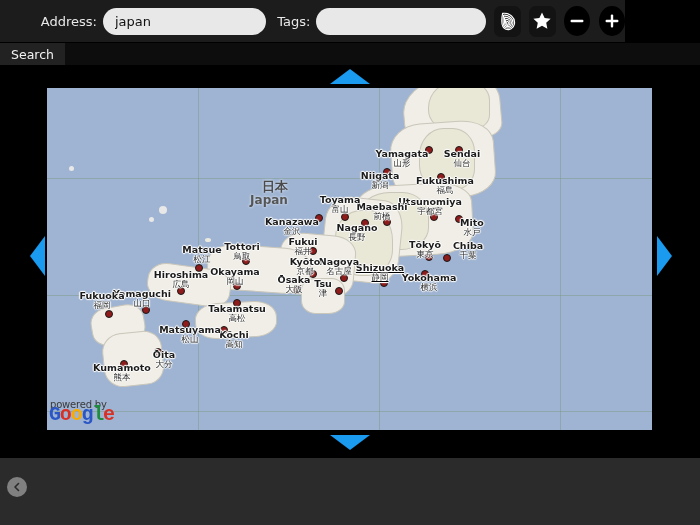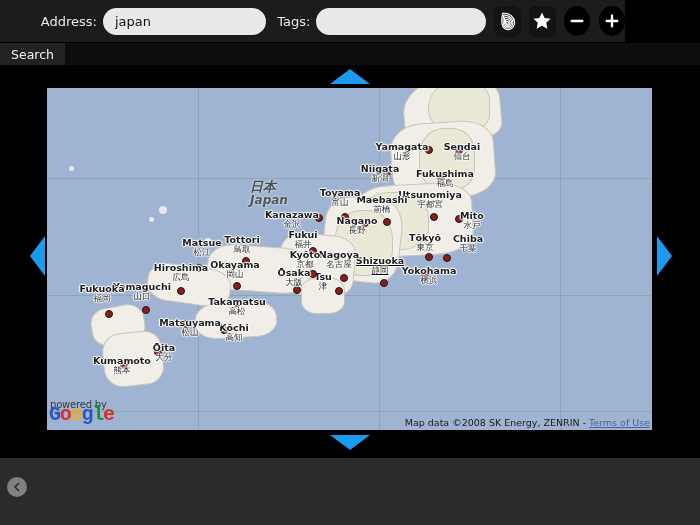--- a/index.html
+++ b/index.html
@@ -88,32 +88,33 @@
   
   .marker {
     position: absolute; width: 8px; height: 8px; border-radius: 50%;
     background: #8f1b1b; border: 1.5px solid #1a1a1a;
     transform: translate(-50%,-50%);
   }
   .city {
     position: absolute; transform: translate(-50%, 0);
     text-align: center; white-space: nowrap; line-height: 1.0;
     pointer-events: none;
+    margin-top: 7px;
   }
   .city .en {
     font-size: 9.5px; color: #1b1b1b; font-weight: 600;
     text-shadow: 0 0 2px #fff, 0 0 2px #fff, 1px 0 1px #fff, -1px 0 1px #fff, 0 1px 1px #fff, 0 -1px 1px #fff;
   }
   .city .jp {
     font-size: 8.5px; color: #2a2a2a;
     text-shadow: 0 0 2px #fff, 0 0 2px #fff, 1px 0 1px #fff, -1px 0 1px #fff, 0 1px 1px #fff, 0 -1px 1px #fff;
   }
   .country {
-    position: absolute; transform: translate(-50%,0); text-align: left;
-    line-height: 1.05; pointer-events: none; font-style: italic;
+    position: absolute; transform: translate(-50%,0); text-align: right;
+    line-height: 1.05; pointer-events: none;
   }
   .country .en { font-size: 12px; color: #555; font-weight: 600;
     text-shadow: 0 0 2px #cfdcef, 0 0 3px #cfdcef; }
   .country .jp { font-size: 13px; color: #4a4a4a; font-weight: 600;
     text-shadow: 0 0 2px #cfdcef, 0 0 3px #cfdcef; }
 
   
   .attrib {
     position: absolute; right: 2px; bottom: 2px;
     font-size: 9.5px; color: #1a1a1a; white-space: nowrap;
@@ -436,23 +437,20 @@
             <div class="en">Kumamoto</div>
             <div class="jp">熊本</div>
           </div>
         </div>
 
       <div class="powered">powered by</div>
       <div class="glogo">
         <span>G</span><span>o</span><span>o</span><span>g</span><span>l</span><span>e</span>
       </div>
 
-      <div class="attrib">
-        <span>Map data ©2008 SK Energy, ZENRIN - </span><a href="#">Terms of Use</a>
-      </div>
     </div>
   </div>
 
   <div class="bottombar">
     <div class="back-btn">
       <svg width="12" height="12" viewBox="0 0 24 24">
         <path d="M15 5 L8 12 L15 19" fill="none" stroke="#2b2b2b" stroke-width="3.2" stroke-linecap="round" stroke-linejoin="round"></path>
       </svg>
     </div>
   </div>

